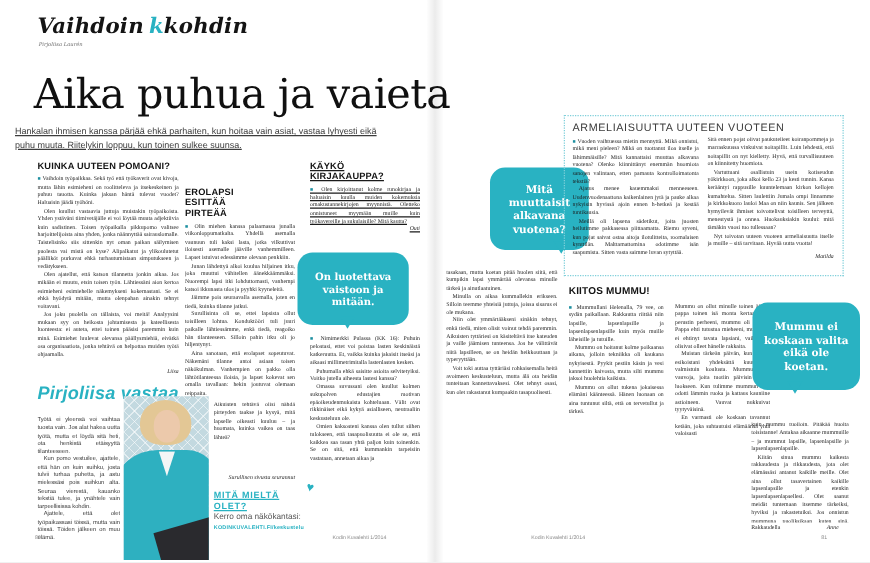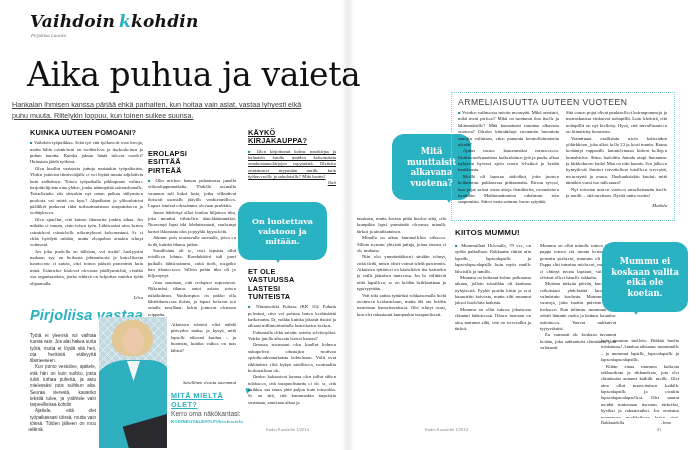--- a/index.html
+++ b/index.html
@@ -133,21 +133,20 @@
     <div class="section-h" style="width:70px;">KÄYKÖ KIRJAKAUPPA?</div>
     <div class="bodytxt bulleted">
         <p class="para">Olen kirjoittanut kolme runokirjaa ja haluaisin kuulla muiden kokemuksia omakustannekirjojen myynnistä. Oletteko onnistuneet myymään muille kuin työkavereille ja sukulaisille? Mitä kautta?</p>
       </div>
     <div class="sig">Outi</div>
   </div>
 
   <div class="abs bubble tail-m" style="left:238px;top:202px;width:89px;height:58px;font-size:8px;">On luotettava vaistoon ja mitään.</div>
 
   <div class="abs" style="left:248px;top:268px;width:88px;">
-    <div class="section-h" style="width:72px;">ET OLE VASTUUSSA LASTESI TUNTEISTA</div>
     <div class="bodytxt bulleted" style="height:124px;">
         <p class="para">Nimimerkki Pulassa (KK 16): Puhuin pelostasi, ettet voi poistaa lasten keskinäistä katkeruutta. Et, vaikka kuinka jakaisit itseäsi ja aikaasi millimetrimitalla lastenlasten kesken.</p>
         <p class="para">Puhumalla ehkä saisitte asioita selvitetyiksi. Voitko jutella aiheesta lastesi kanssa?</p>
         <p class="para">Omassa suvussani olen kuullut kolmen sukupolven edustajien ruotivan epäoikeudenmukaista kohteluaan. Välit ovat rikkinäiset eikä kykyä asialliseen, neutraaliin keskusteluun ole.</p>
         <p class="para">Omien kaksosteni kanssa olen tullut siihen tulokseen, että tasapuolisuutta ei ole se, että kaikkea saa tasan yhtä paljon kuin toinenkin. Se on sitä, että kummankin tarpeisiin vastataan, annetaan aikaa ja</p>
       </div>
   </div>
 
   <div class="abs folio" style="left:28px;top:427px;">80</div>
   <div class="abs folio" style="left:266px;top:427px;">Kodin Kuvalehti 1/2014</div>

